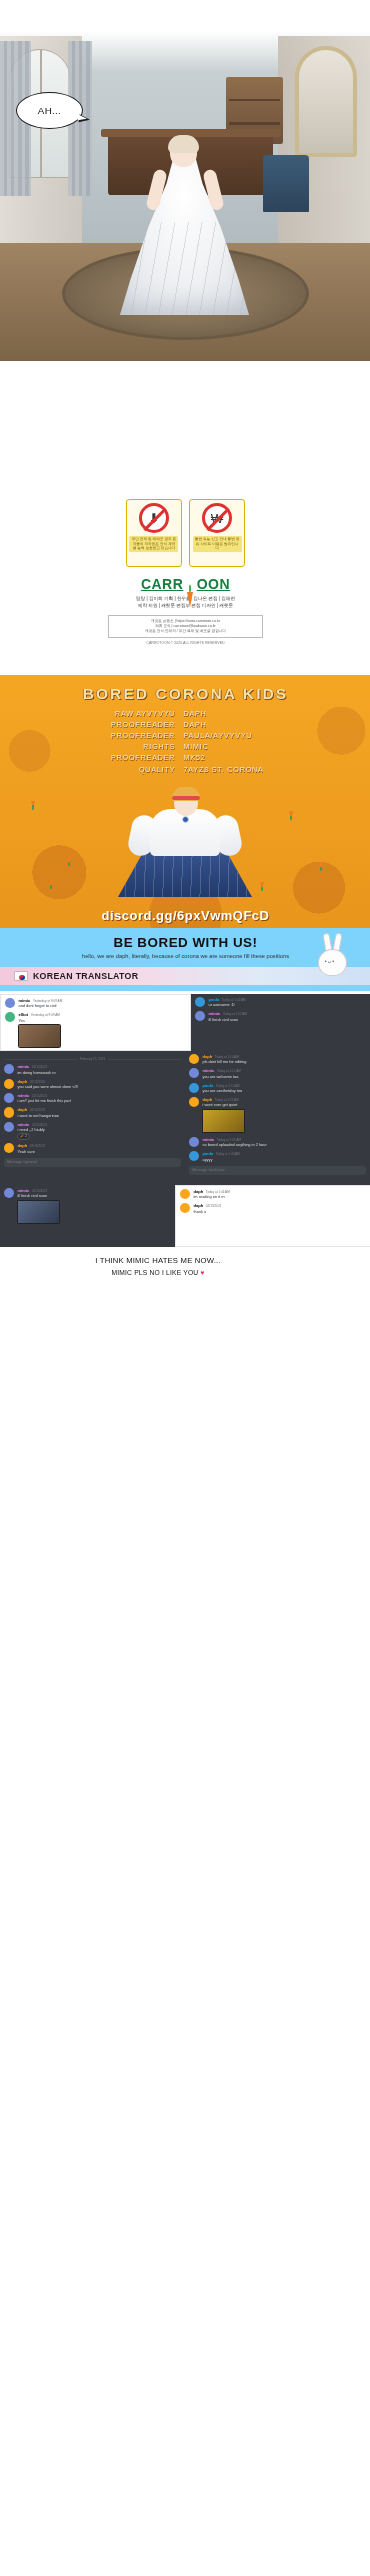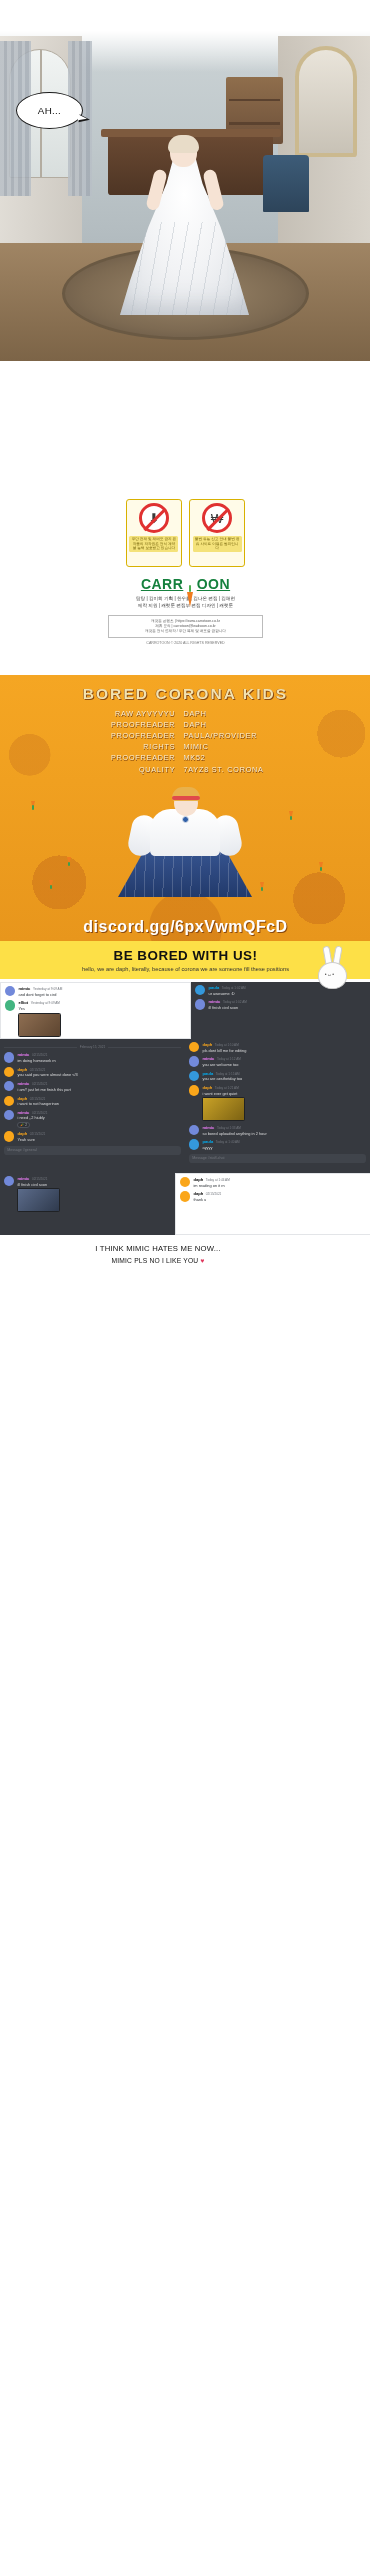--- a/index.html
+++ b/index.html
@@ -426,32 +426,32 @@
     left: -1px; top: -4.1px;
     width: 2.1px; height: 4.6px;
     background: #3f9e4d;
     border-radius: 1px;
     display: block;
   }
 
   .bck-discord {
     position: relative;
     text-align: center;
-    font-size: 16px;
+    font-size: 13px;
     font-weight: bold;
     color: #ffffff;
     text-shadow: 1px 1px 0 #8a4a10;
     letter-spacing: 0.5px;
-    margin-top: 20px;
+    margin-top: 10px;
   }
 
   
   .panel-bored {
     width: 371px;
-    background: #fde047;
+    background: #7dd3fc;
     padding: 7.2px 0 5.2px;
     position: relative;
     text-align: center;
   }
   .bored-title {
     font-size: 13.4px;
     font-weight: bold;
     color: #111;
     letter-spacing: 0.5px;
   }
@@ -706,21 +706,21 @@
       <div class="bck-role-row">
         <span class="bck-role-name">RAW AYVYVYU</span>
         <span class="bck-role-val">DAPH</span>
       </div>
       <div class="bck-role-row">
         <span class="bck-role-name">PROOFREADER</span>
         <span class="bck-role-val">DAPH</span>
       </div>
       <div class="bck-role-row">
         <span class="bck-role-name">PROOFREADER</span>
-        <span class="bck-role-val">PAULA/PROVIDER</span>
+        <span class="bck-role-val">PAULA/AYVYVYU</span>
       </div>
       <div class="bck-role-row">
         <span class="bck-role-name">RIGHTS</span>
         <span class="bck-role-val">MIMIC</span>
       </div>
       <div class="bck-role-row">
         <span class="bck-role-name">PROOFREADER</span>
         <span class="bck-role-val">MK52</span>
       </div>
       <div class="bck-role-row">
@@ -770,20 +770,24 @@
     <div class="bunny">
       <div class="bunny-ear l"></div>
       <div class="bunny-ear r"></div>
       <div class="bunny-body"></div>
       <div class="bunny-face">• ᴗ •</div>
     </div>
 
     <div class="bored-title">BE BORED WITH US!</div>
     <div class="bored-sub">hello, we are daph, literally, because of corona we are someone fill these positions</div>
 
+    <div class="kt-bar">
+      <span class="kt-flag"></span>
+      <span class="kt-text">KOREAN TRANSLATOR</span>
+    </div>
   </div>
 
   <div class="panel-chat">
     <div class="chat-row">
 
       <div class="discord-pane light" style="width:191px; height:57px;">
         <div class="msg">
           <div class="avatar a1"></div>
           <div class="msg-body">
             <div class="msg-head">

